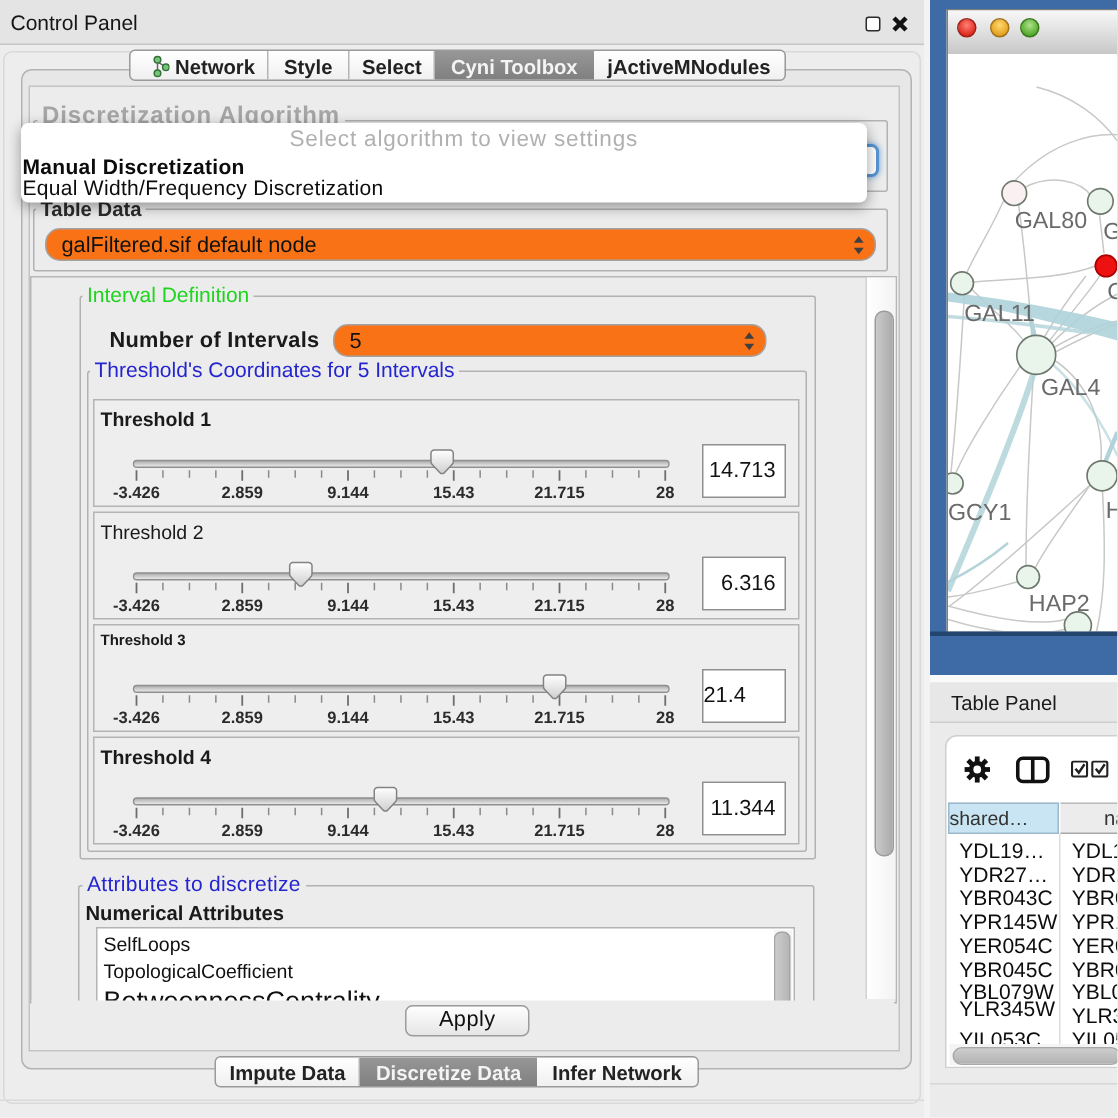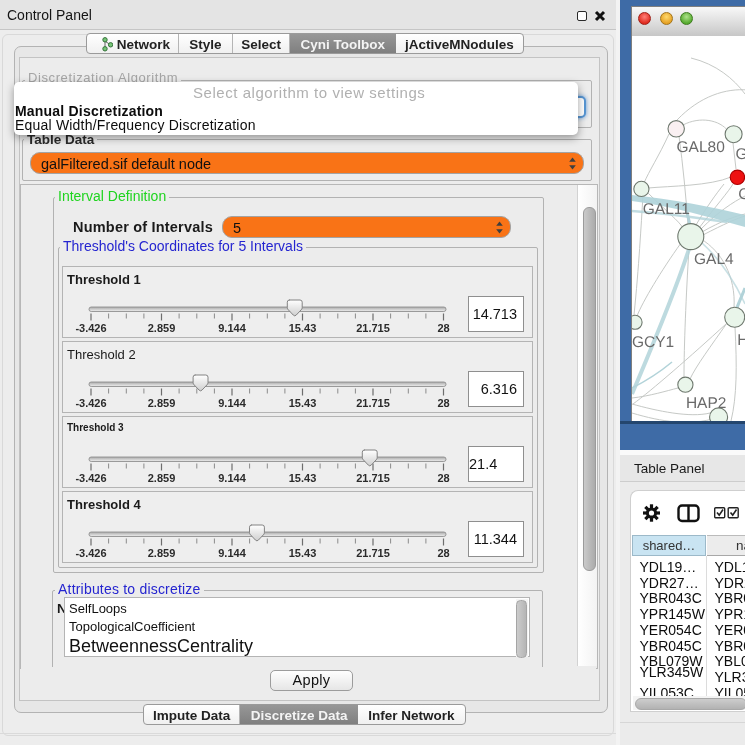--- a/index.html
+++ b/index.html
@@ -34,21 +34,21 @@
           <circle cx="3" cy="12.8" r="2.2" fill="#76c576" stroke="#35713a" stroke-width="1"></circle>
           <circle cx="8.6" cy="8.8" r="2.2" fill="#76c576" stroke="#35713a" stroke-width="1"></circle>
         </svg>Network</div>
  <div class="tseg" style="width:55px;border-right:1px solid #b5b5b5">Style</div>
  <div class="tseg" style="width:57px;border-right:1px solid #b5b5b5">Select</div>
  <div class="tseg" style="width:106px;background:linear-gradient(#979797,#7d7d7d);color:#f4f4f4">Cyni Toolbox</div>
  <div class="tseg" style="width:128px">jActiveMNodules</div>
 </div>
 
 <div class="gb" style="left:22px;top:80px;width:568px;height:46px"></div>
-<div class="gt" style="left:25px;top:71px;color:#a5a5a5;font-weight:normal;font-size:13px;letter-spacing:0.6px">Discretization Algorithm</div>
+<div class="gt" style="left:25px;top:71px;color:#a5a5a5;font-weight:bold;font-size:16px;letter-spacing:0.6px">Discretization Algorithm</div>
 <div class="ab" style="left:330px;top:96px;width:256px;height:22px;background:#fff;border:2px solid #5795d2;border-radius:5px;box-shadow:0 0 4px rgba(90,150,215,.95);box-sizing:border-box"></div>
 
 <div class="gb" style="left:22px;top:139px;width:568px;height:40px"></div>
 <div class="gt" style="left:24px;top:133px;color:#2b2b2b;font-weight:bold;font-size:13.5px">Table Data</div>
 <div class="cb" style="left:30px;top:152px;width:554px;height:22px;box-sizing:border-box">
  <span style="position:absolute;left:10px;top:3px">galFiltered.sif default node</span>
  <svg style="position:absolute;right:6px;top:4px" width="9" height="13">
         <path d="M4.5 0.5 L7.8 4.8 H1.2 z" fill="#3f3f3f"></path>
         <path d="M4.5 12.5 L7.8 8.2 H1.2 z" fill="#3f3f3f"></path>
       </svg>
@@ -149,21 +149,21 @@
         <text x="311" y="38">21.715</text>
         <text x="381.5" y="38">28</text>
  </g>
  <path d="M189.2 6 h11 a2.2 2.2 0 0 1 2.2 2.2 v5.4 a3 3 0 0 1 -1 2.2 l-5 5.3 a2 2 0 0 1 -2.9 0 l-5-5.3 a3 3 0 0 1 -1-2.2 V8.2 a2.2 2.2 0 0 1 2.2 -2.2 z" fill="url(#th)" stroke="#828282"></path>
 </svg>
 <div class="ab" style="left:468px;top:521px;width:56px;height:36px;background:#fff;border:1px solid #8f8f8f;box-sizing:border-box;font-size:14.5px;color:#111;text-align:right;line-height:34px;padding-right:6px">11.344</div>
 
 <div class="gb" style="left:52px;top:590px;width:489px;height:90px"></div>
 <div class="gt" style="left:55px;top:583px;color:#2525d0;font-size:14px;letter-spacing:0.2px">Attributes to discretize</div>
 <div class="lbl" style="left:57px;top:601px;font-size:13.5px;font-weight:bold;color:#1a1a1a">Numerical Attributes</div>
-<div class="ab" style="left:64px;top:597px;width:466px;height:60px;background:#fff;border:1px solid #b4b4b4;box-sizing:border-box">
+<div class="ab" style="left:64px;top:618px;width:466px;height:60px;background:#fff;border:1px solid #b4b4b4;box-sizing:border-box">
  <div class="lbl" style="left:4px;top:3px;font-size:13px;color:#111">SelfLoops</div>
  <div class="lbl" style="left:4px;top:21px;font-size:13px;color:#111">TopologicalCoefficient</div>
  <div class="lbl" style="left:4px;top:38px;font-size:18px;color:#111">BetweennessCentrality</div>
  <div class="ab" style="right:1px;top:1px;width:12px;height:58px;background:#f4f4f4"></div>
  <div class="ab" style="right:2.5px;top:2px;width:9px;height:56px;background:linear-gradient(90deg,#cccccc,#b5b5b5);border-radius:4.5px;border:1px solid #a5a5a5"></div>
 </div>
 
 <div class="ab" style="left:21px;top:667px;width:575px;height:31px;background:#ececec"></div>
 
 <div class="ab" style="left:577px;top:185px;width:19px;height:481px;background:linear-gradient(90deg,#ffffff,#f3f3f3);border-left:1px solid #d2d2d2"></div>
@@ -277,21 +277,21 @@
  <g fill="#fff" stroke="#222" stroke-width="1.4">
         <rect x="0.7" y="0.7" width="10" height="10" rx="1"></rect>
         <rect x="14.2" y="0.7" width="10" height="10" rx="1"></rect>
       </g>
  <g fill="none" stroke="#222" stroke-width="1.6">
         <path d="M3 5.5 l2.2 2.6 L9 2.5"></path>
         <path d="M16.5 5.5 l2.2 2.6 L22.5 2.5"></path>
       </g>
 </svg>
 
-<div class="ab" style="left:632px;top:535px;width:74px;height:21px;background:#c9e4f2;border:1px solid #9cb9c9;box-sizing:border-box;text-align:center;font-size:13px;color:#333;line-height:20px">shared…</div>
+<div class="ab" style="left:632px;top:535px;width:74px;height:21px;background:#c9e4f2;border:1px solid #9cb9c9;box-sizing:border-box;font-size:13px;color:#333;line-height:20px">shared…</div>
 <div class="ab" style="left:707px;top:535px;width:38px;height:21px;background:#ececec;border-top:1px solid #bbb;border-bottom:1px solid #a8a8a8;box-sizing:border-box;font-size:13.5px;color:#333;line-height:20px">
       <span style="position:absolute;left:29px">na</span>
     </div>
 
 <div class="ab" style="left:632px;top:556px;width:113px;height:140px;overflow:hidden;font-size:14px;color:#0d0d0d">
  <div class="ab" style="left:74px;top:0;width:1px;height:140px;background:#dcdcdc"></div>
  <div class="lbl" style="left:7.5px;top:3px">YDL19…</div>
       <div class="lbl" style="left:82.5px;top:3px">YDL19</div>
  <div class="lbl" style="left:7.5px;top:18.7px">YDR27…</div>
       <div class="lbl" style="left:82.5px;top:18.7px">YDR27</div>

